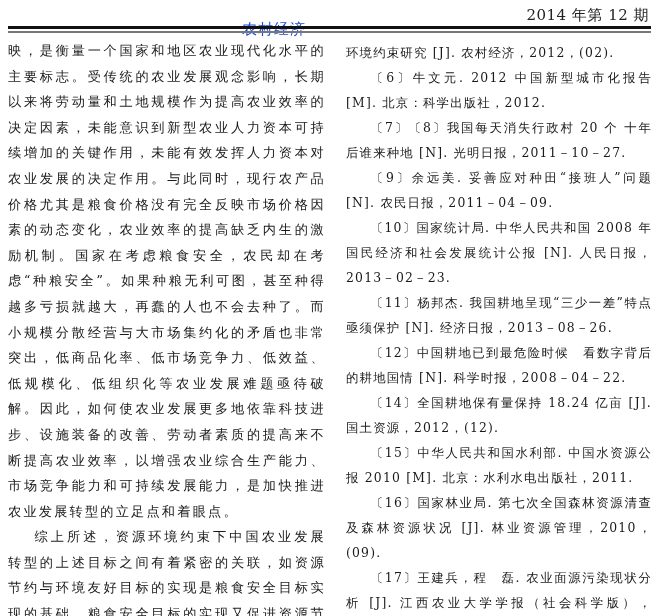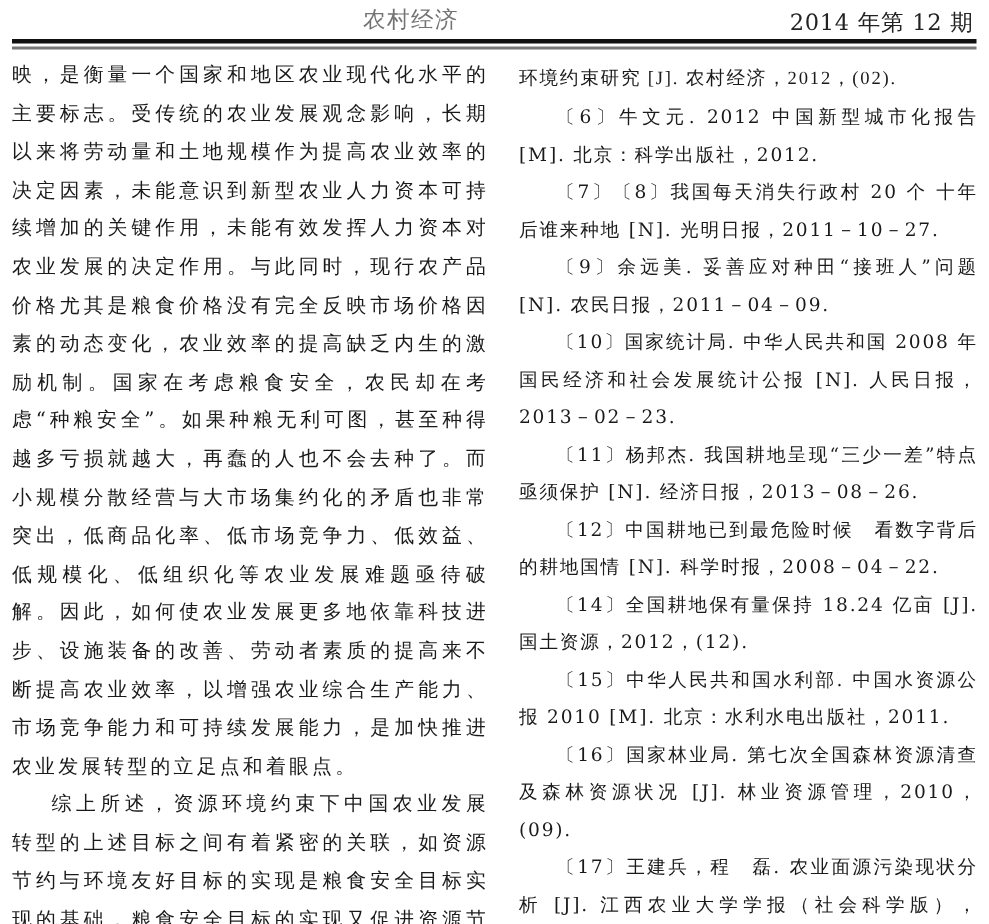--- a/index.html
+++ b/index.html
@@ -5,22 +5,22 @@
     html, body { margin: 0; padding: 0; background: #ffffff; }
     body {
       width: 659px; height: 616px; overflow: hidden; position: relative;
       font-family: "DejaVu Serif", "Liberation Serif", serif;
       color: #1a1a1a;
     }
     .header {
       position: absolute; left: 0; top: 0; width: 659px; height: 34px;
     }
     .header .journal {
-      position: absolute; left: 242px; top: 4px; font-size: 15px; letter-spacing: 1px;
-      color: #737373;
+      position: absolute; left: 242px; top: 20px; font-size: 15px; letter-spacing: 1px;
+      color: #1d4ed8;
     }
     .header .issue {
       position: absolute; right: 10px; top: 6px; font-size: 15px; letter-spacing: 0.5px;
       color: #222;
     }
     .rule-thick {
       position: absolute; left: 8px; top: 26px; width: 643px; height: 3px; background: #111;
     }
     .rule-thin {
       position: absolute; left: 8px; top: 31px; width: 643px; height: 2px; background: #777;
@@ -28,21 +28,21 @@
     .col {
       position: absolute; top: 38px; font-size: 13.2px; line-height: 25.6px;
       letter-spacing: 2.2px;
     }
     .col-left { left: 8px; width: 318px; }
     .col-right { left: 346px; width: 306px; letter-spacing: 1.2px; font-size: 12.4px; line-height: 25px; top: 40px; }
     .col p { margin: 0; text-align: justify; text-align-last: left; }
     .col-left .para { text-indent: 0; }
     .col-left .para.indent { text-indent: 2em; }
     .ref { text-indent: 2em; }
-    .ref.cont { text-indent: 0; font-family: Liberation Serif, serif; }
+    .ref.cont { text-indent: 0; }
   </style>
 </head>
 <body>
 
 <div class="header">
   <span class="journal">农村经济</span>
   <span class="issue">2014 年第 12 期</span>
   <div class="rule-thick"></div>
   <div class="rule-thin"></div>
 </div>

